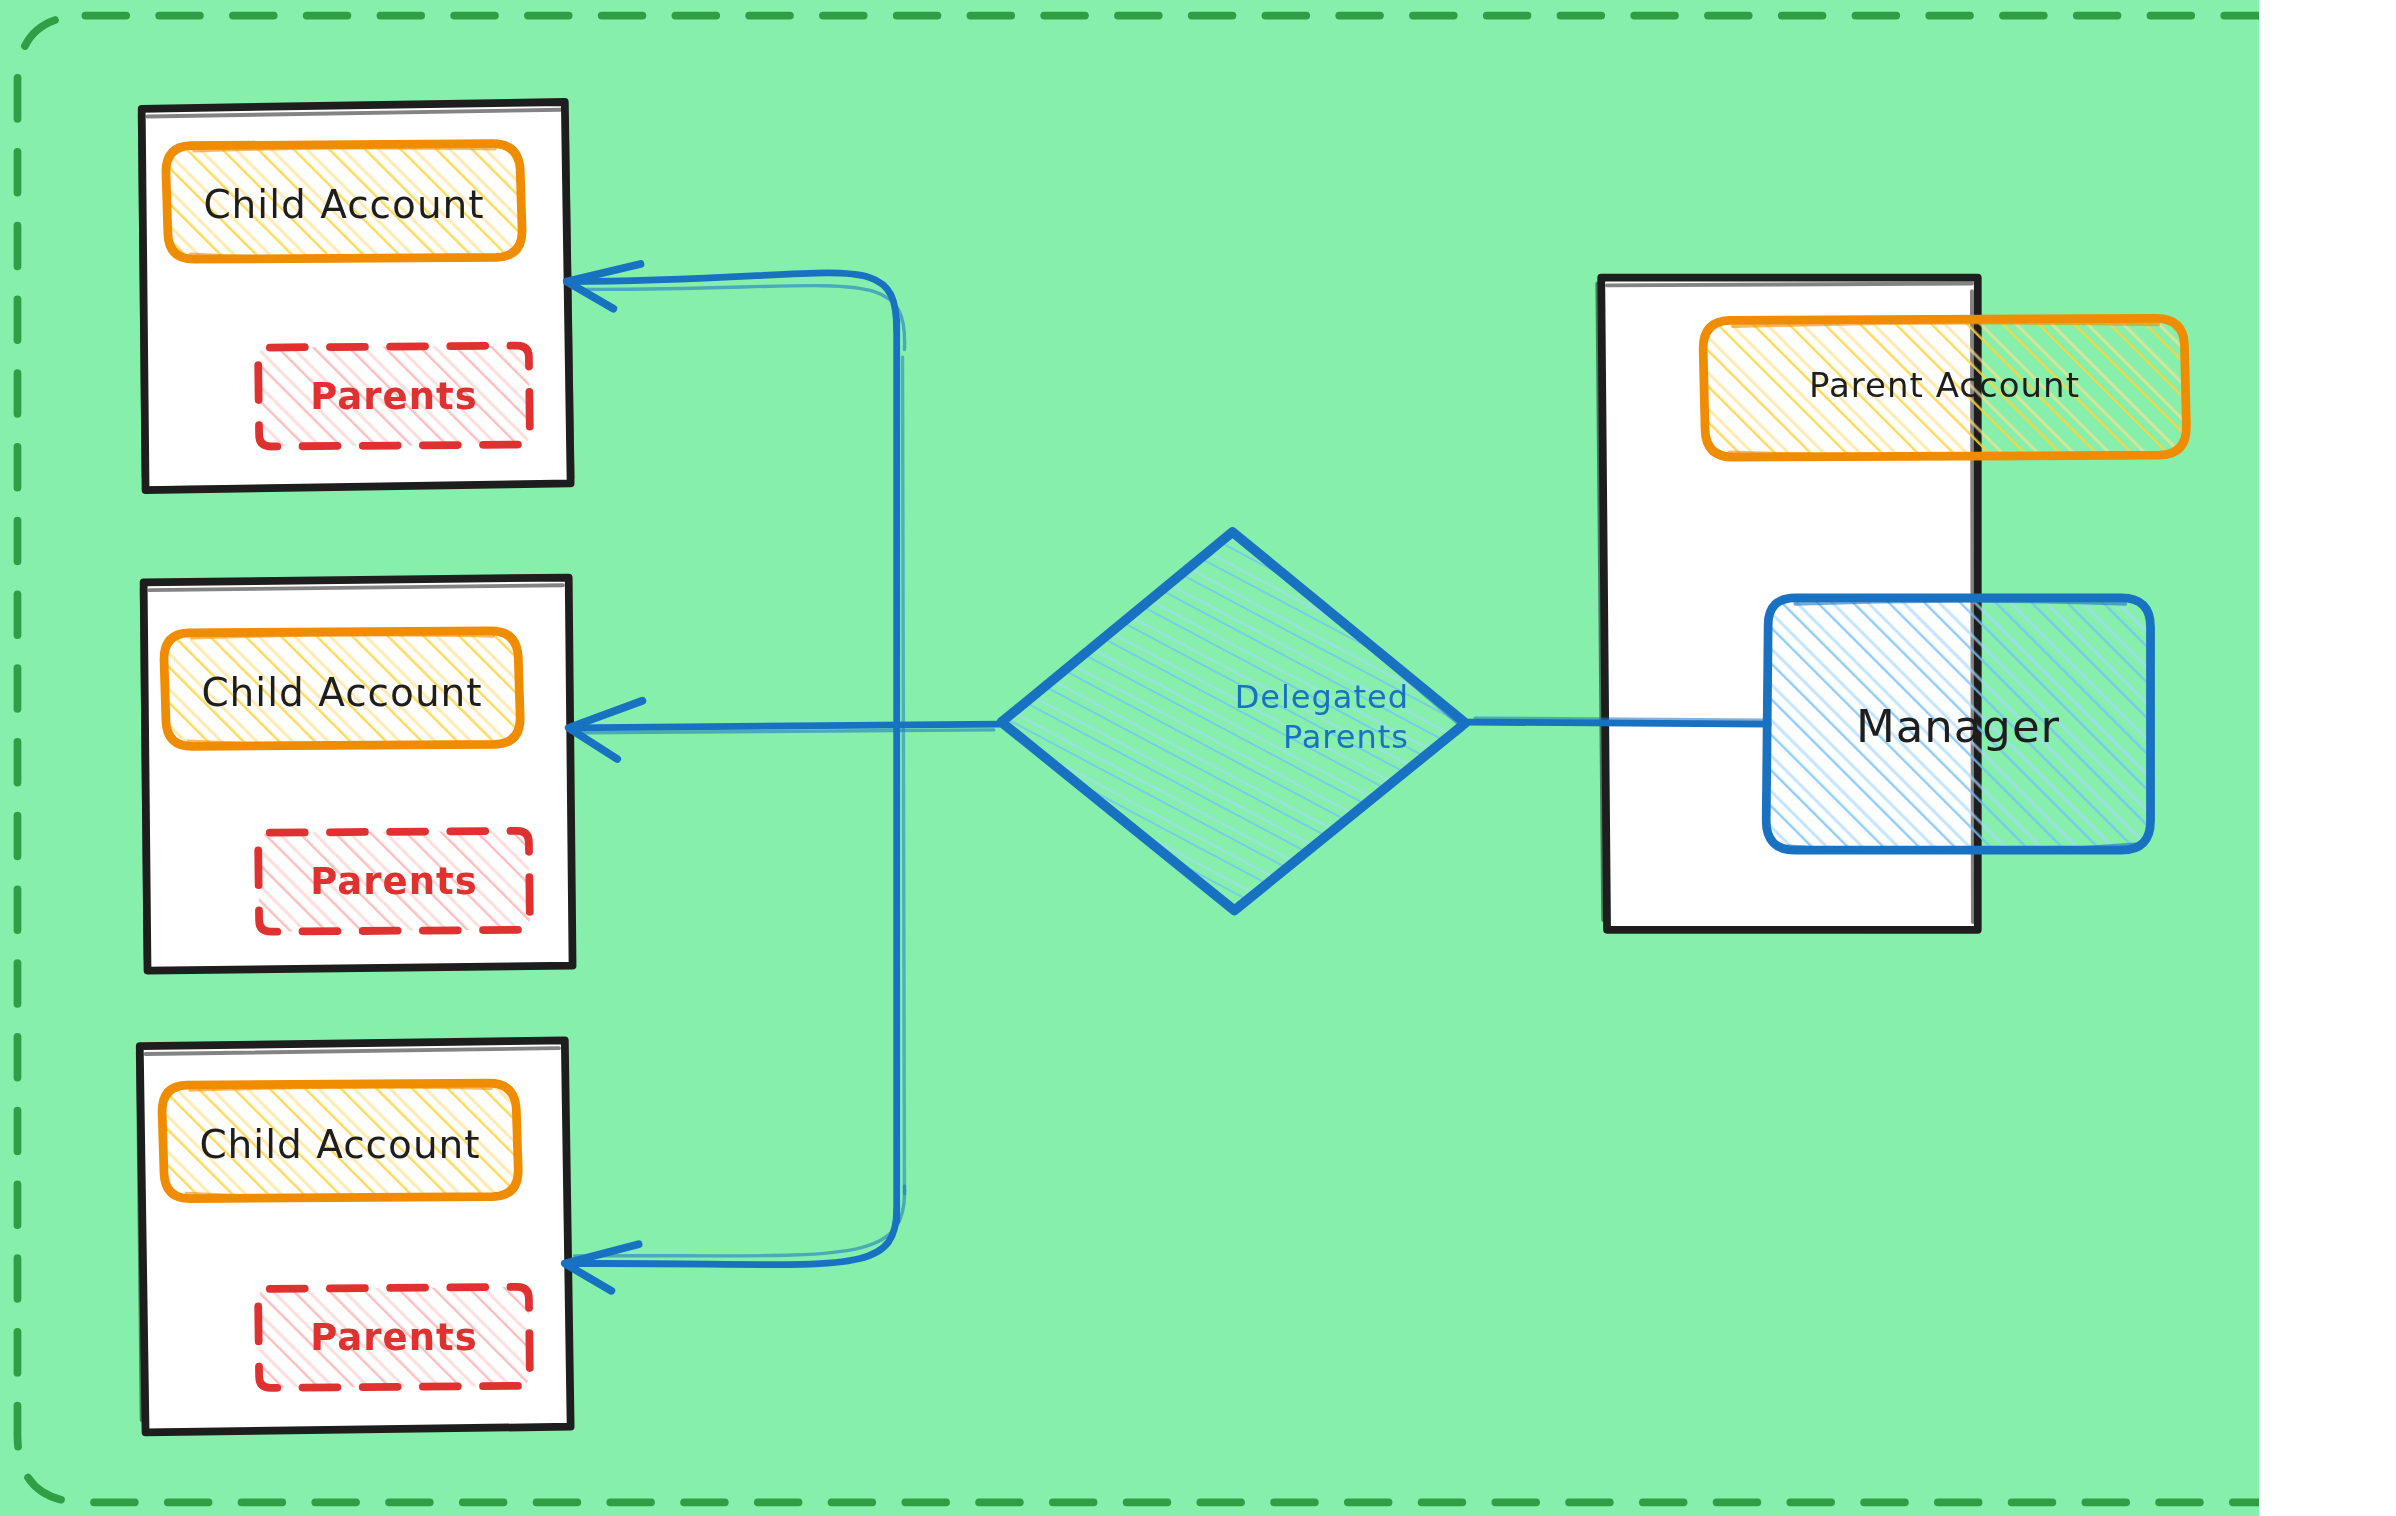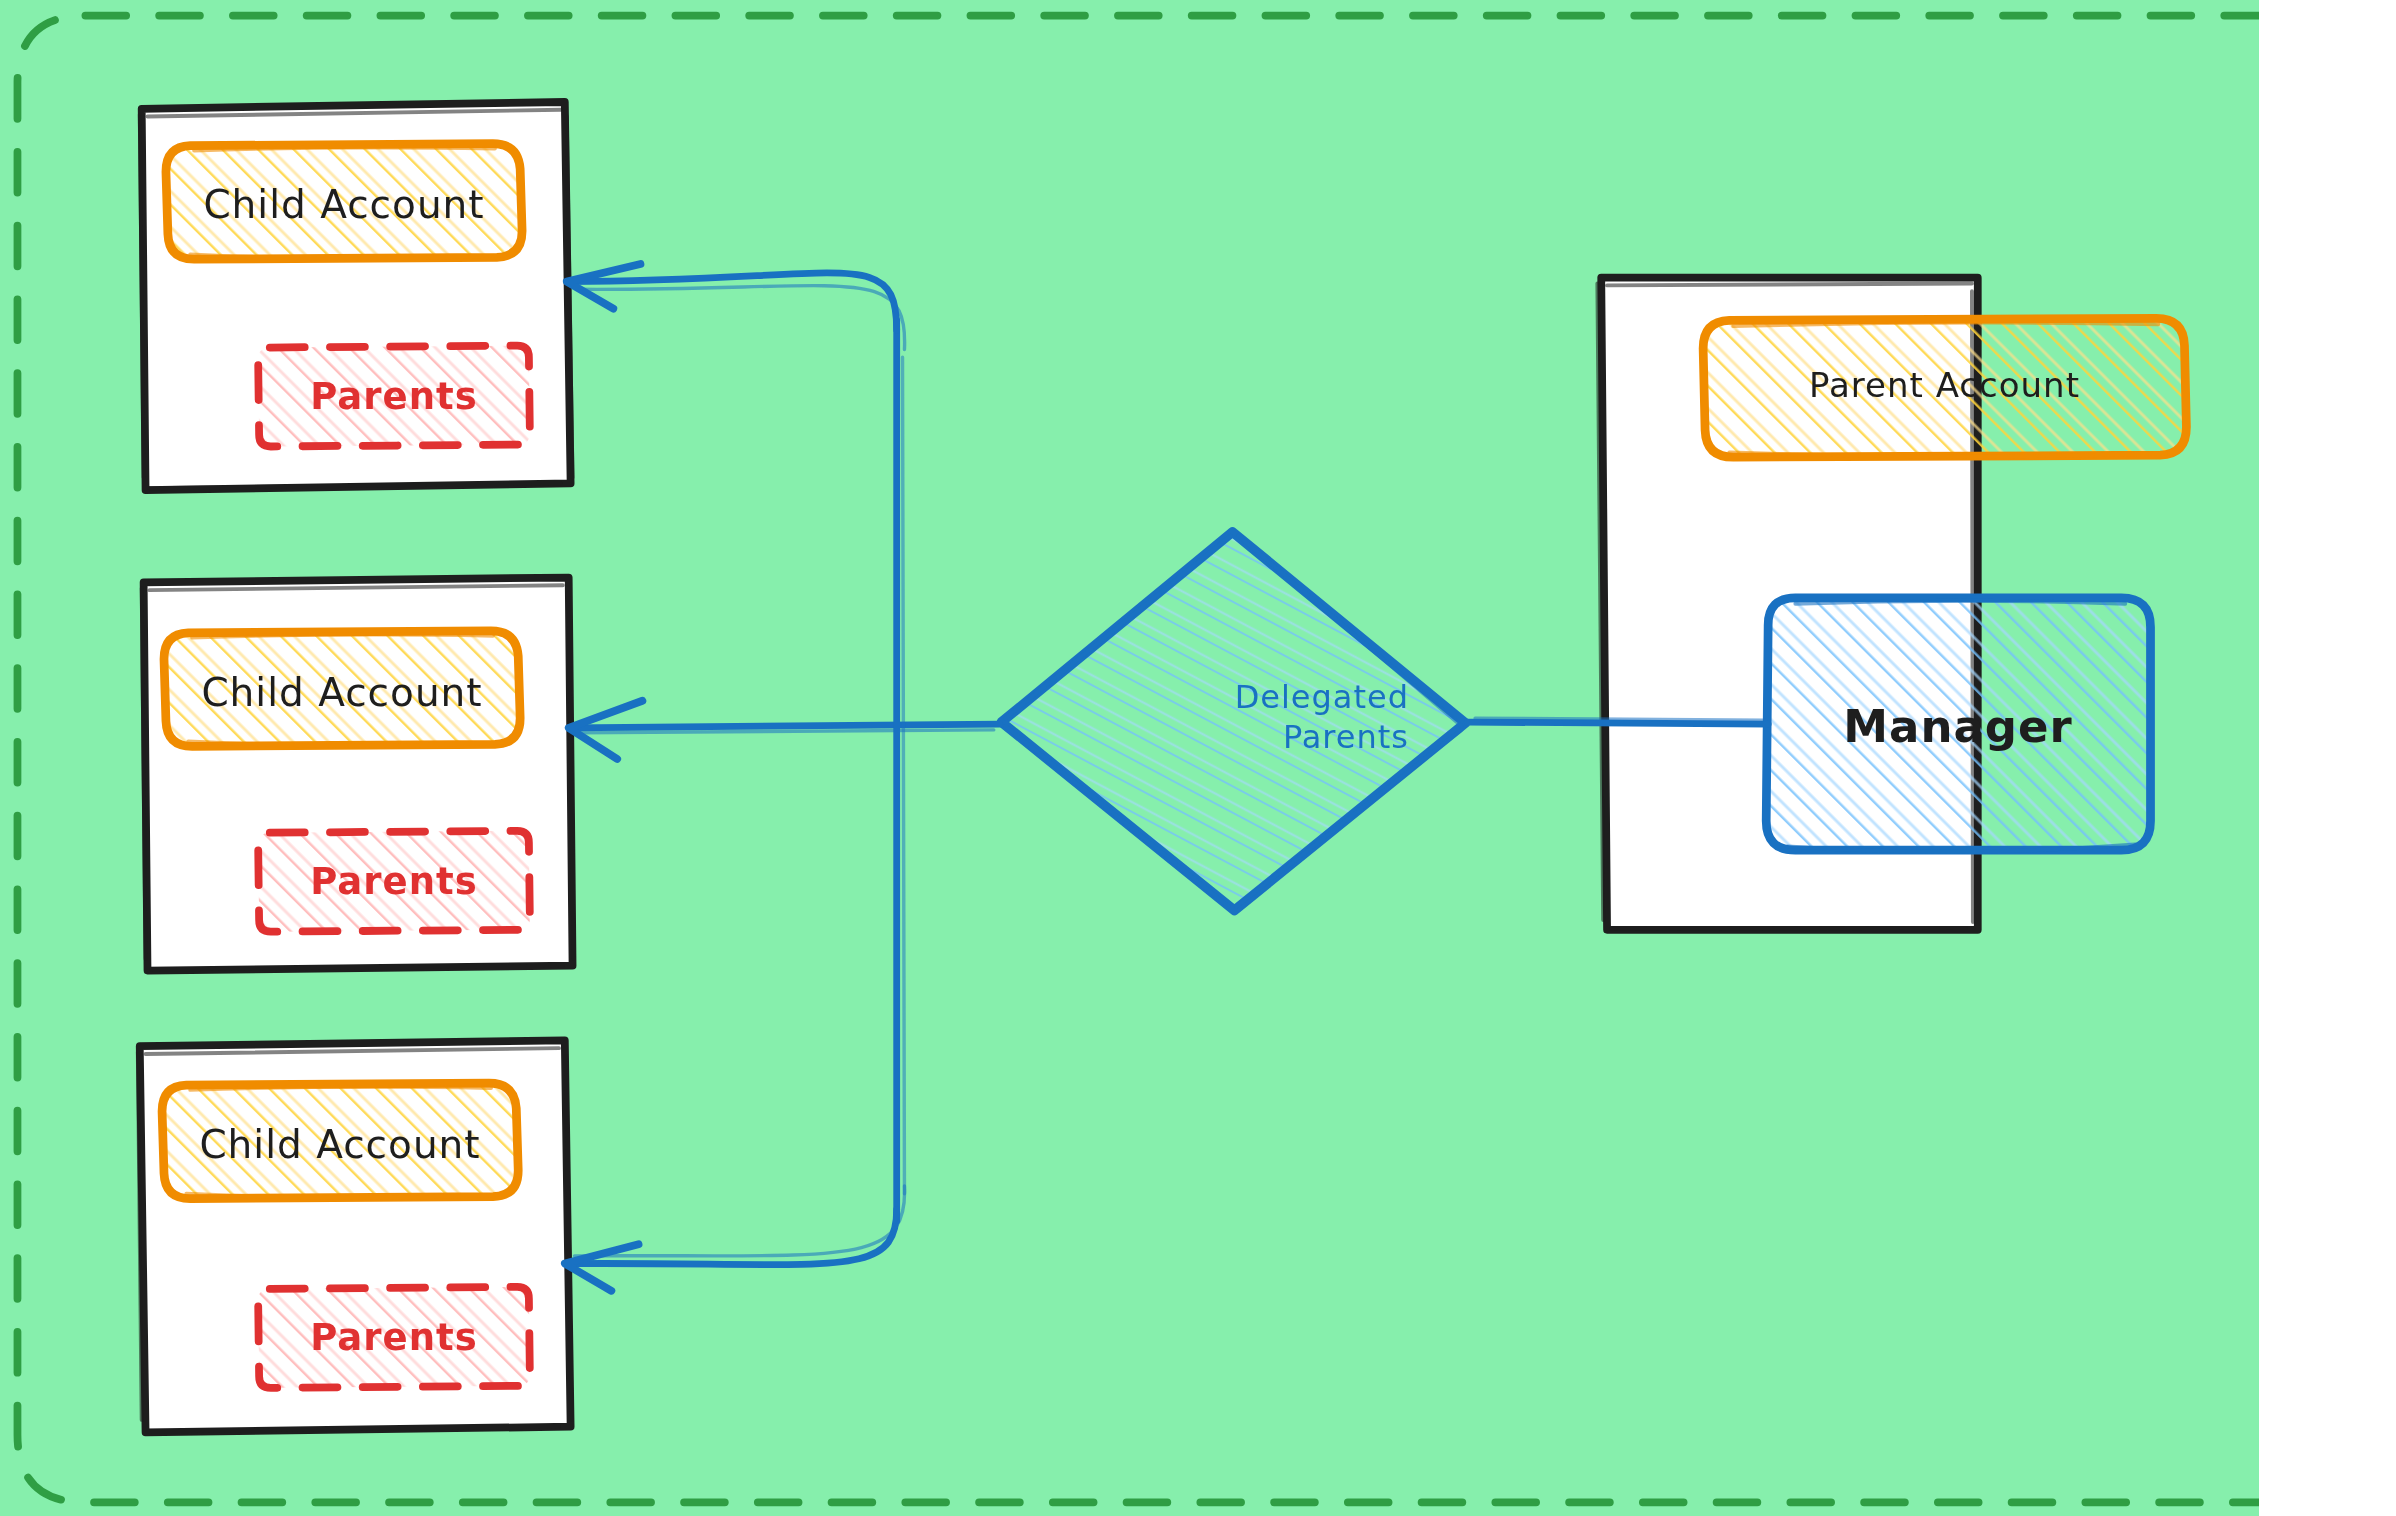--- a/index.html
+++ b/index.html
@@ -26,21 +26,21 @@
     position: absolute;
     font-family: "DejaVu Sans", sans-serif;
     white-space: nowrap;
     text-align: center;
     pointer-events: none;
     letter-spacing: 1px;
   }
   .lbl-child      { font-size: 39px; color: #1e1e1e; font-weight: 400; }
   .lbl-parents    { font-size: 37px; color: #e03131; font-weight: 700; }
   .lbl-parentacct { font-size: 34px; color: #1e1e1e; font-weight: 400; }
-  .lbl-manager    { font-size: 45px; color: #1e1e1e; font-weight: 700; }
+  .lbl-manager    { font-size: 45px; color: #1e1e1e; font-weight: 400; }
   .lbl-delegated  { font-size: 32px; color: #1971c2; line-height: 1.25; font-weight: 400; text-align: right; }
 </style>
 </head>
 <body>
 
 <div id="canvas">
 
   <svg class="layer" viewBox="0 0 2470 1563" xmlns="http://www.w3.org/2000/svg">
     <defs>
       <pattern id="hatchYellow" width="26" height="26" patternTransform="rotate(-45)" patternUnits="userSpaceOnUse">

